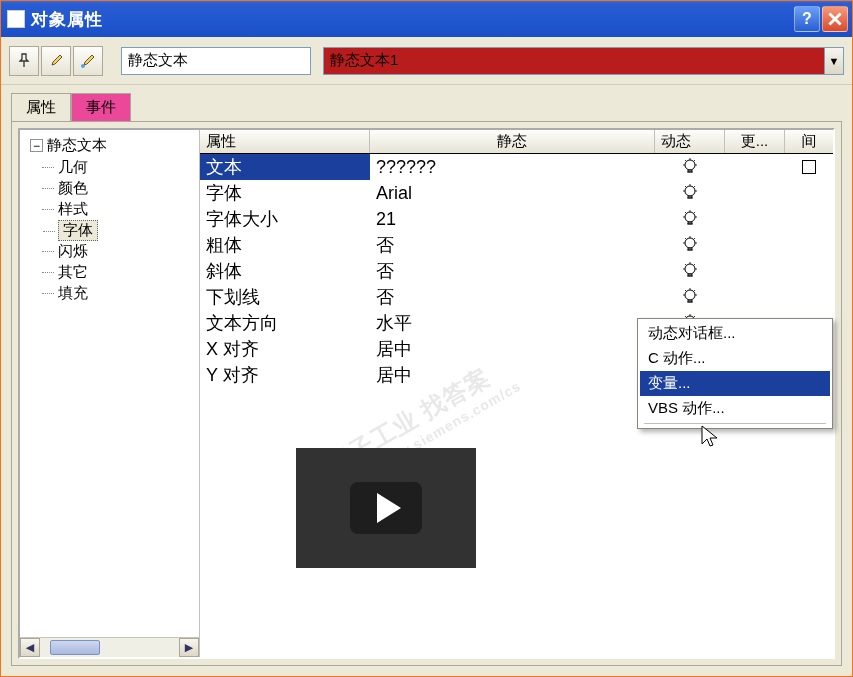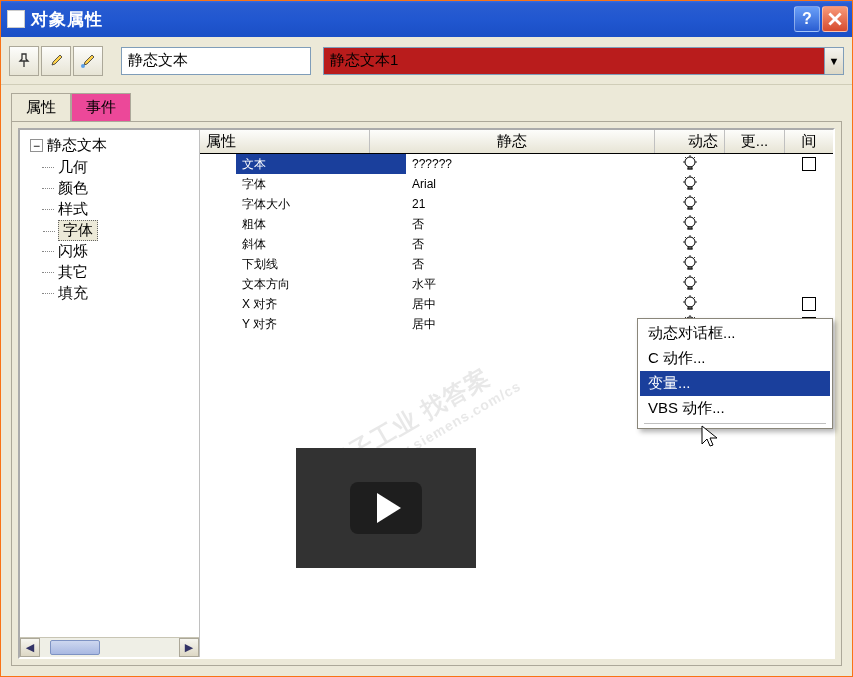--- a/index.html
+++ b/index.html
@@ -137,26 +137,26 @@
     font-size:15px;
   }
   .gh {
     border-right:1px solid #c0c0c0;
     padding:2px 6px;
     background:linear-gradient(to bottom,#fdfdfb,#e7e4d5);
     white-space:nowrap;
   }
   .col-prop { width:170px; text-align:left; }
   .col-static { flex:1; text-align:center; }
-  .col-dyn { width:70px; text-align:right; }
+  .col-dyn { width:70px; text-align:left; }
   .col-more { width:60px; text-align:center; }
   .col-gap { width:48px; text-align:center; }
 
   .grid-body { flex:1; position:relative; }
-  .grow { display:flex; font-size:12px;margin-left:36px; }
+  .grow { display:flex; font-size:18px; }
   .grow .cell { padding:1px 6px; display:flex; align-items:center; }
   .grow .col-prop {}
   .grow .col-static {}
   .grow .col-dyn { justify-content:center; }
   .grow .col-more { justify-content:center; }
   .grow .col-gap { justify-content:center; }
   .grow.selected .col-prop { background:#1a3f9c; color:#fff; }
 
   .bulb {
     display:inline-block;

